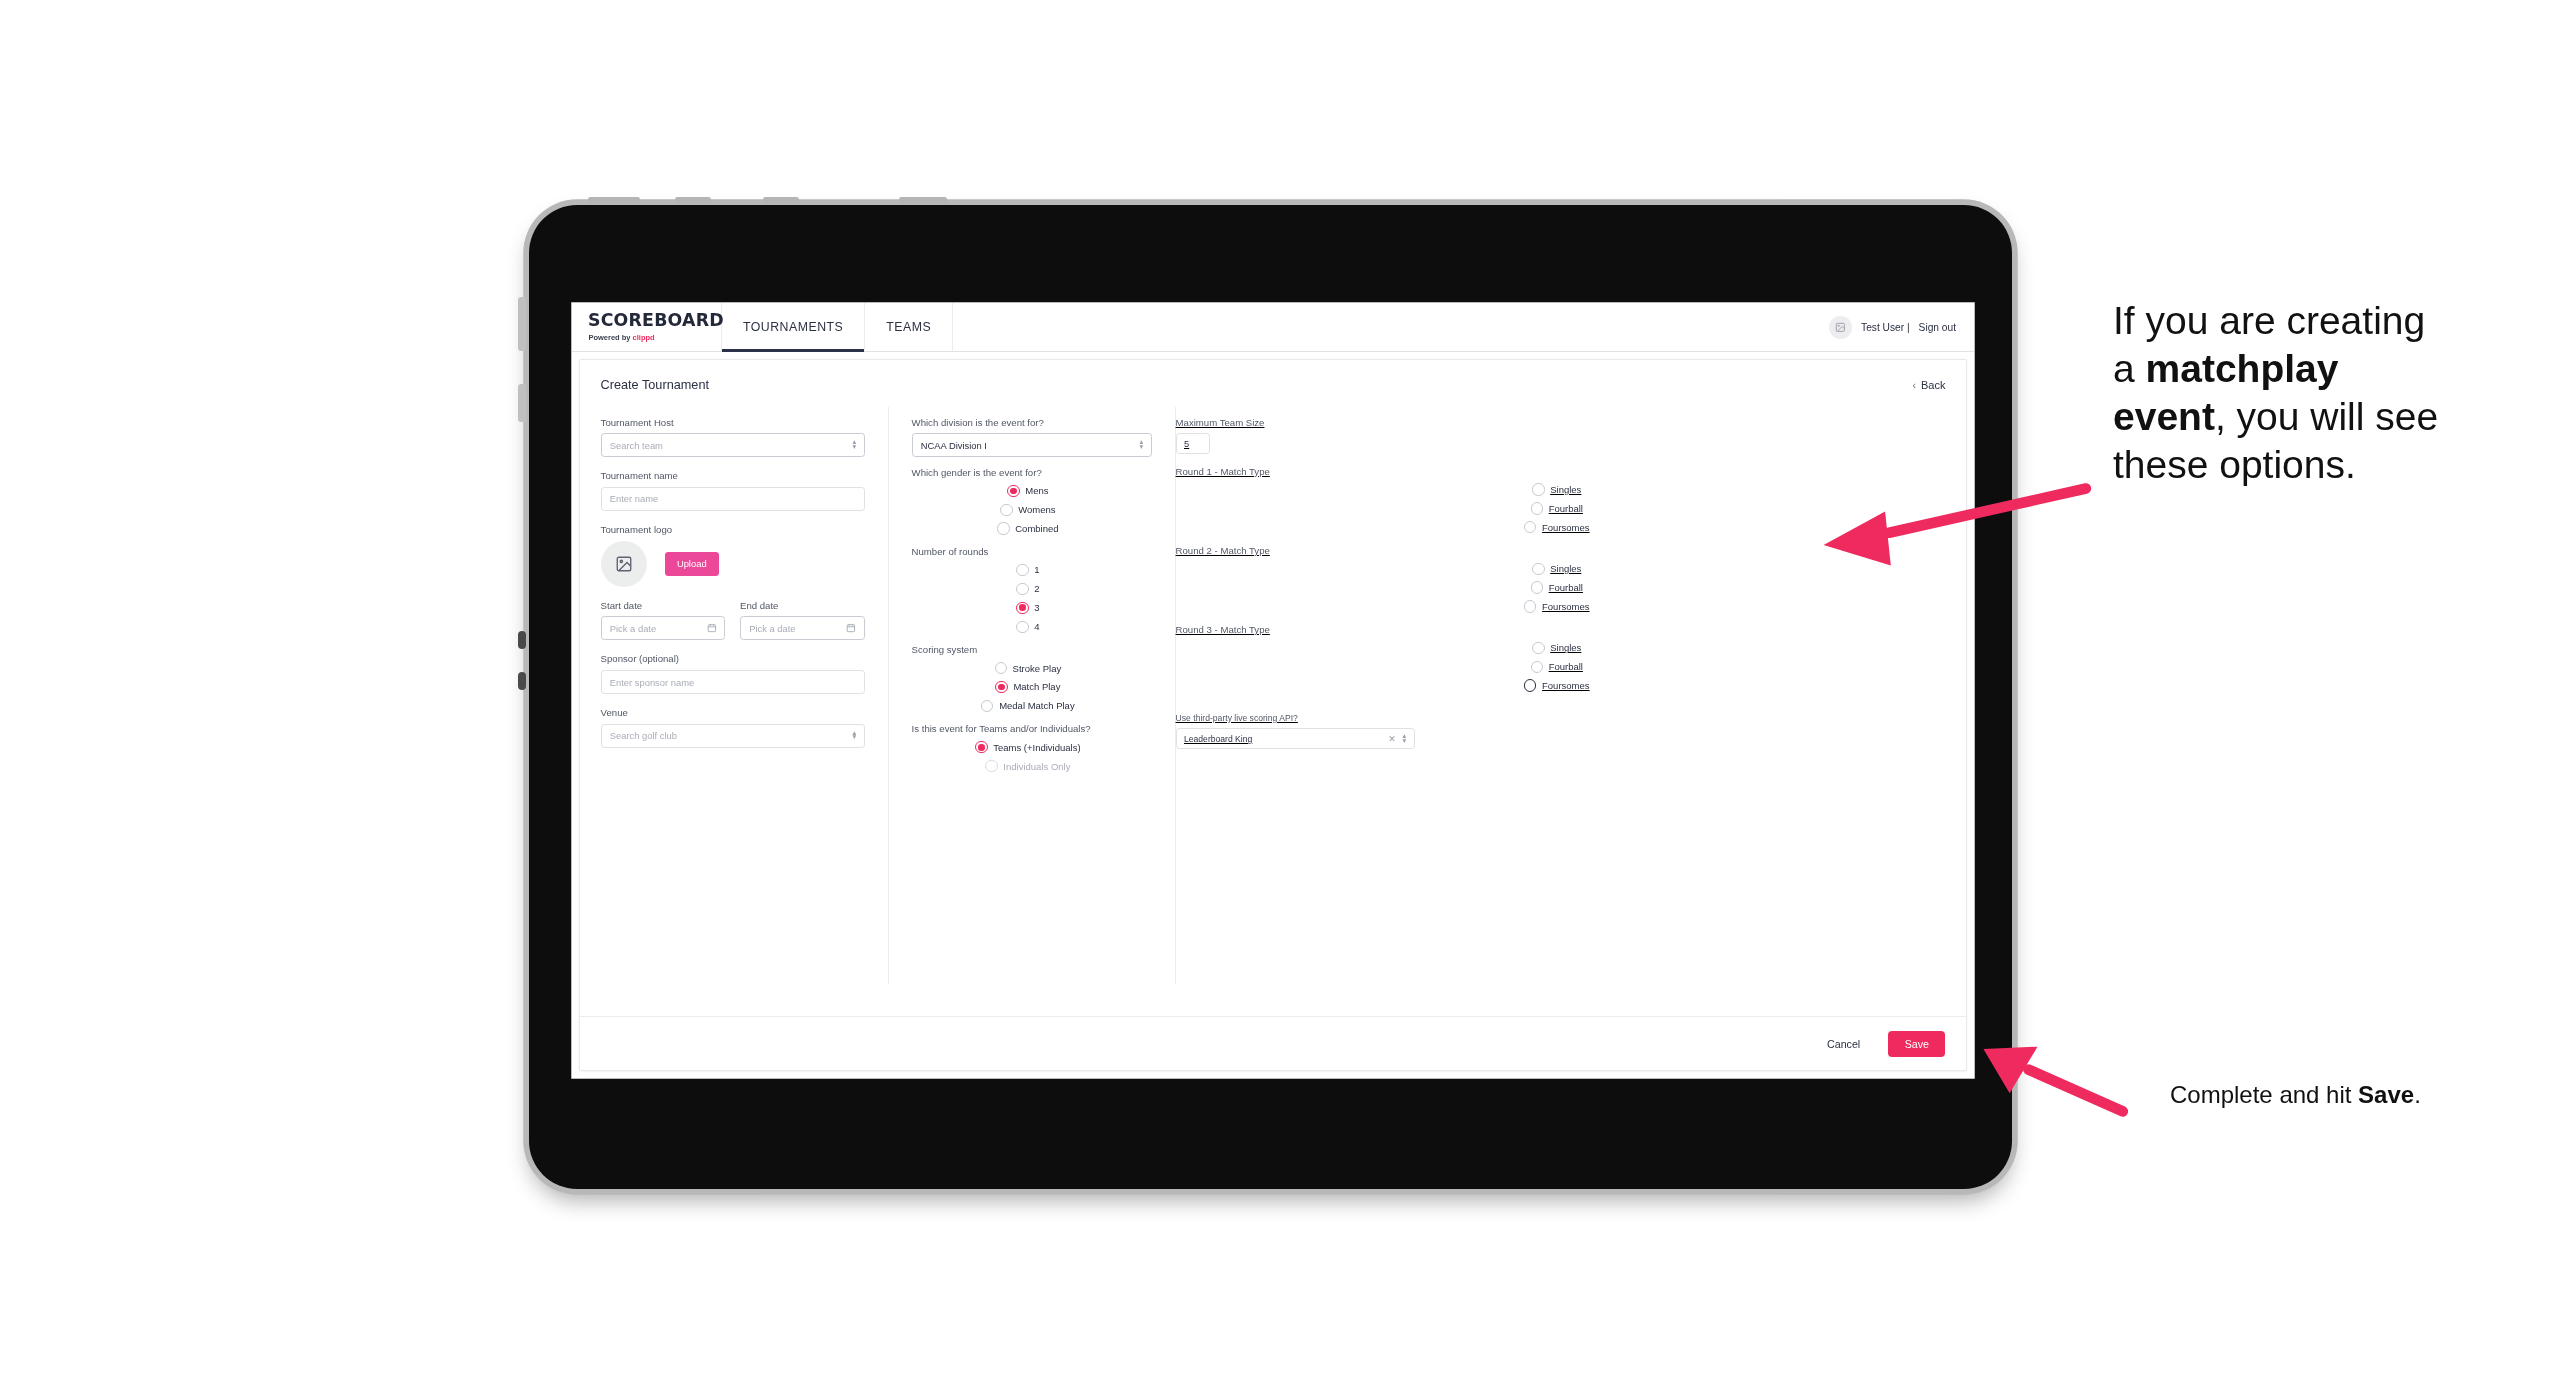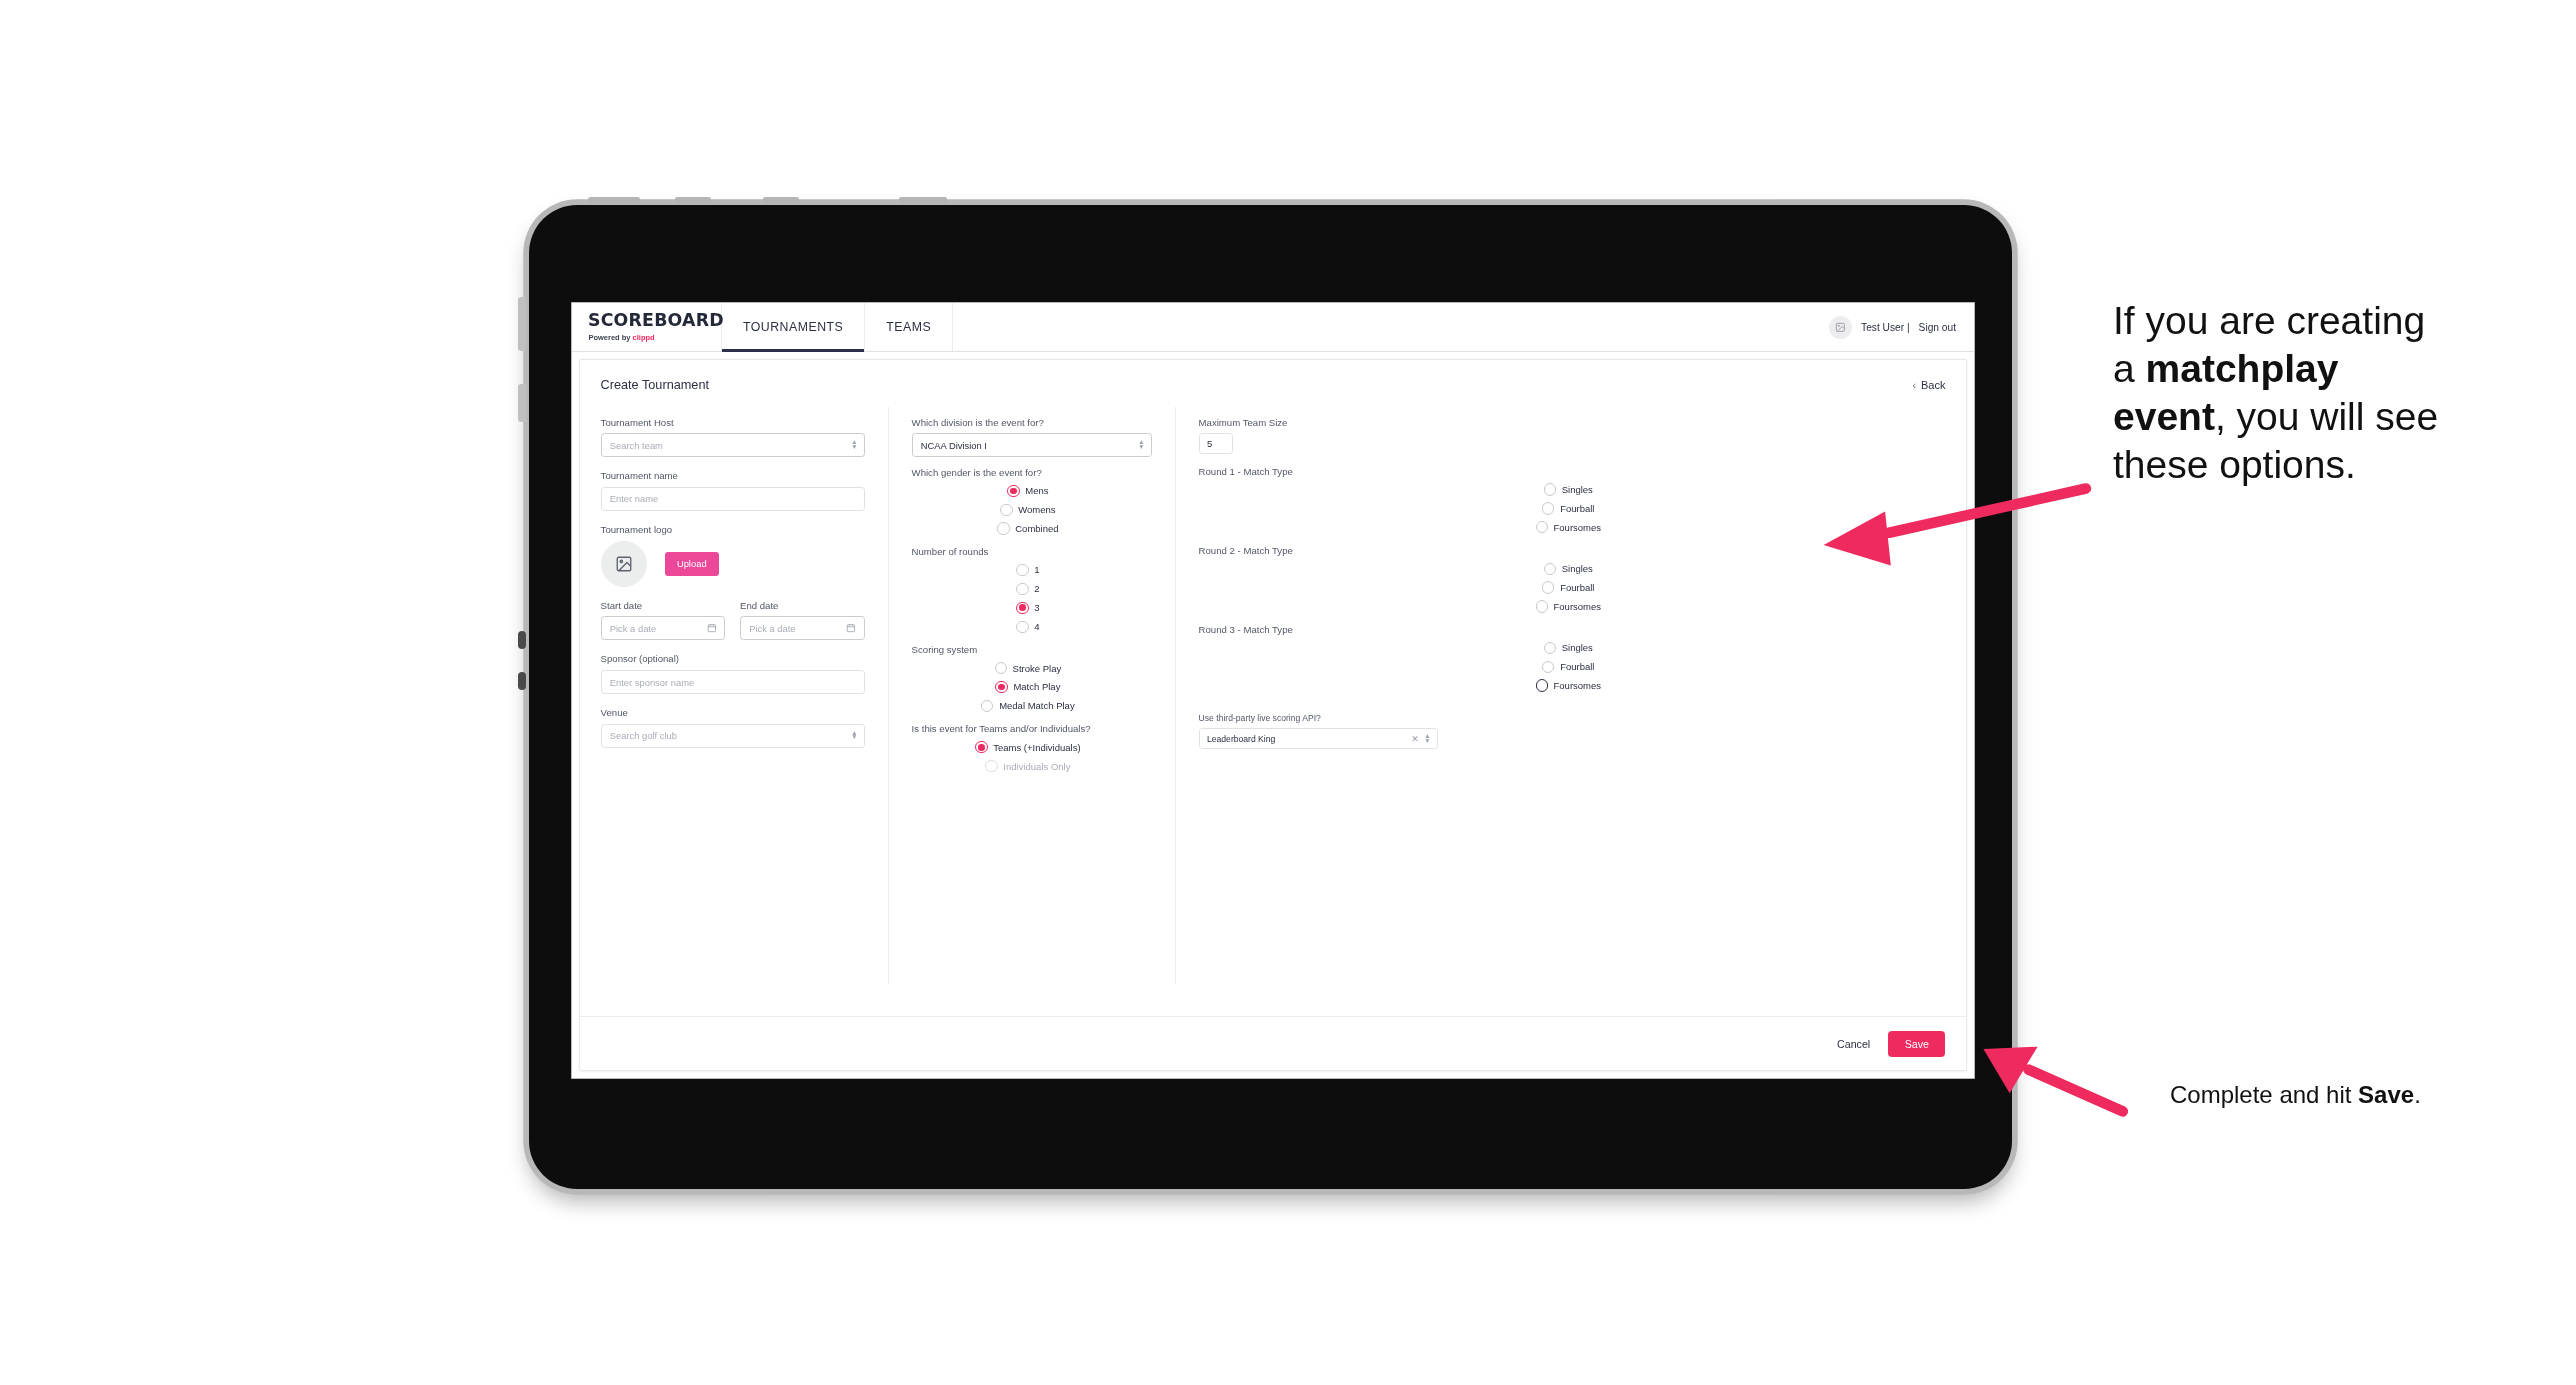--- a/index.html
+++ b/index.html
@@ -135,22 +135,22 @@
   #form-columns {
     flex: 1;
     display: flex;
     padding: 6.6px 21px 0 21px;
     min-height: 0;
   }
   .form-column { padding-top: 9.8px; }
   #column-left  { width: 287px; padding-right: 23px; }
   #column-mid   { width: 287px; padding-left: 23px; padding-right: 23px;
                   border-left: 0.8px solid #ececef; }
-  #column-right { flex: 1; padding-left: 23px;
-                  border-left: 0.8px solid #ececef; }
+  #column-right { flex: 1; 
+                  border-left: 0.8px solid #ececef; text-decoration: underline; }
 
   .field-label {
     font-size: 9.6px; color: #515766; margin-bottom: 5.7px; display: block;
   }
   .field-label.small { font-size: 8.6px; }
 
   .text-input {
     width: 100%; height: 24px;
     border: 0.8px solid #c9ccd3;
     border-radius: 3.3px;
@@ -238,21 +238,21 @@
     display: flex; align-items: center; padding: 0 7.4px;
     font-size: 8.6px; color: #2b3042;
     position: relative;
   }
 
   
   #page-footer {
     border-top: 0.8px solid #ececef;
     height: 54px;
     display: flex; align-items: center; justify-content: flex-end;
-    padding-right: 21px; gap: 18px; margin-top: 32px;
+    padding-right: 21px; gap: 28px; margin-top: 32px;
   }
   #cancel-button { font-size: 10.7px; color: #2b3042; cursor: pointer; }
   #save-button {
     background: #ee2a5f; color: #fff;
     font-size: 10.7px;
     padding: 6.6px 16.4px;
     border-radius: 4.1px;
     cursor: pointer;
   }
 

